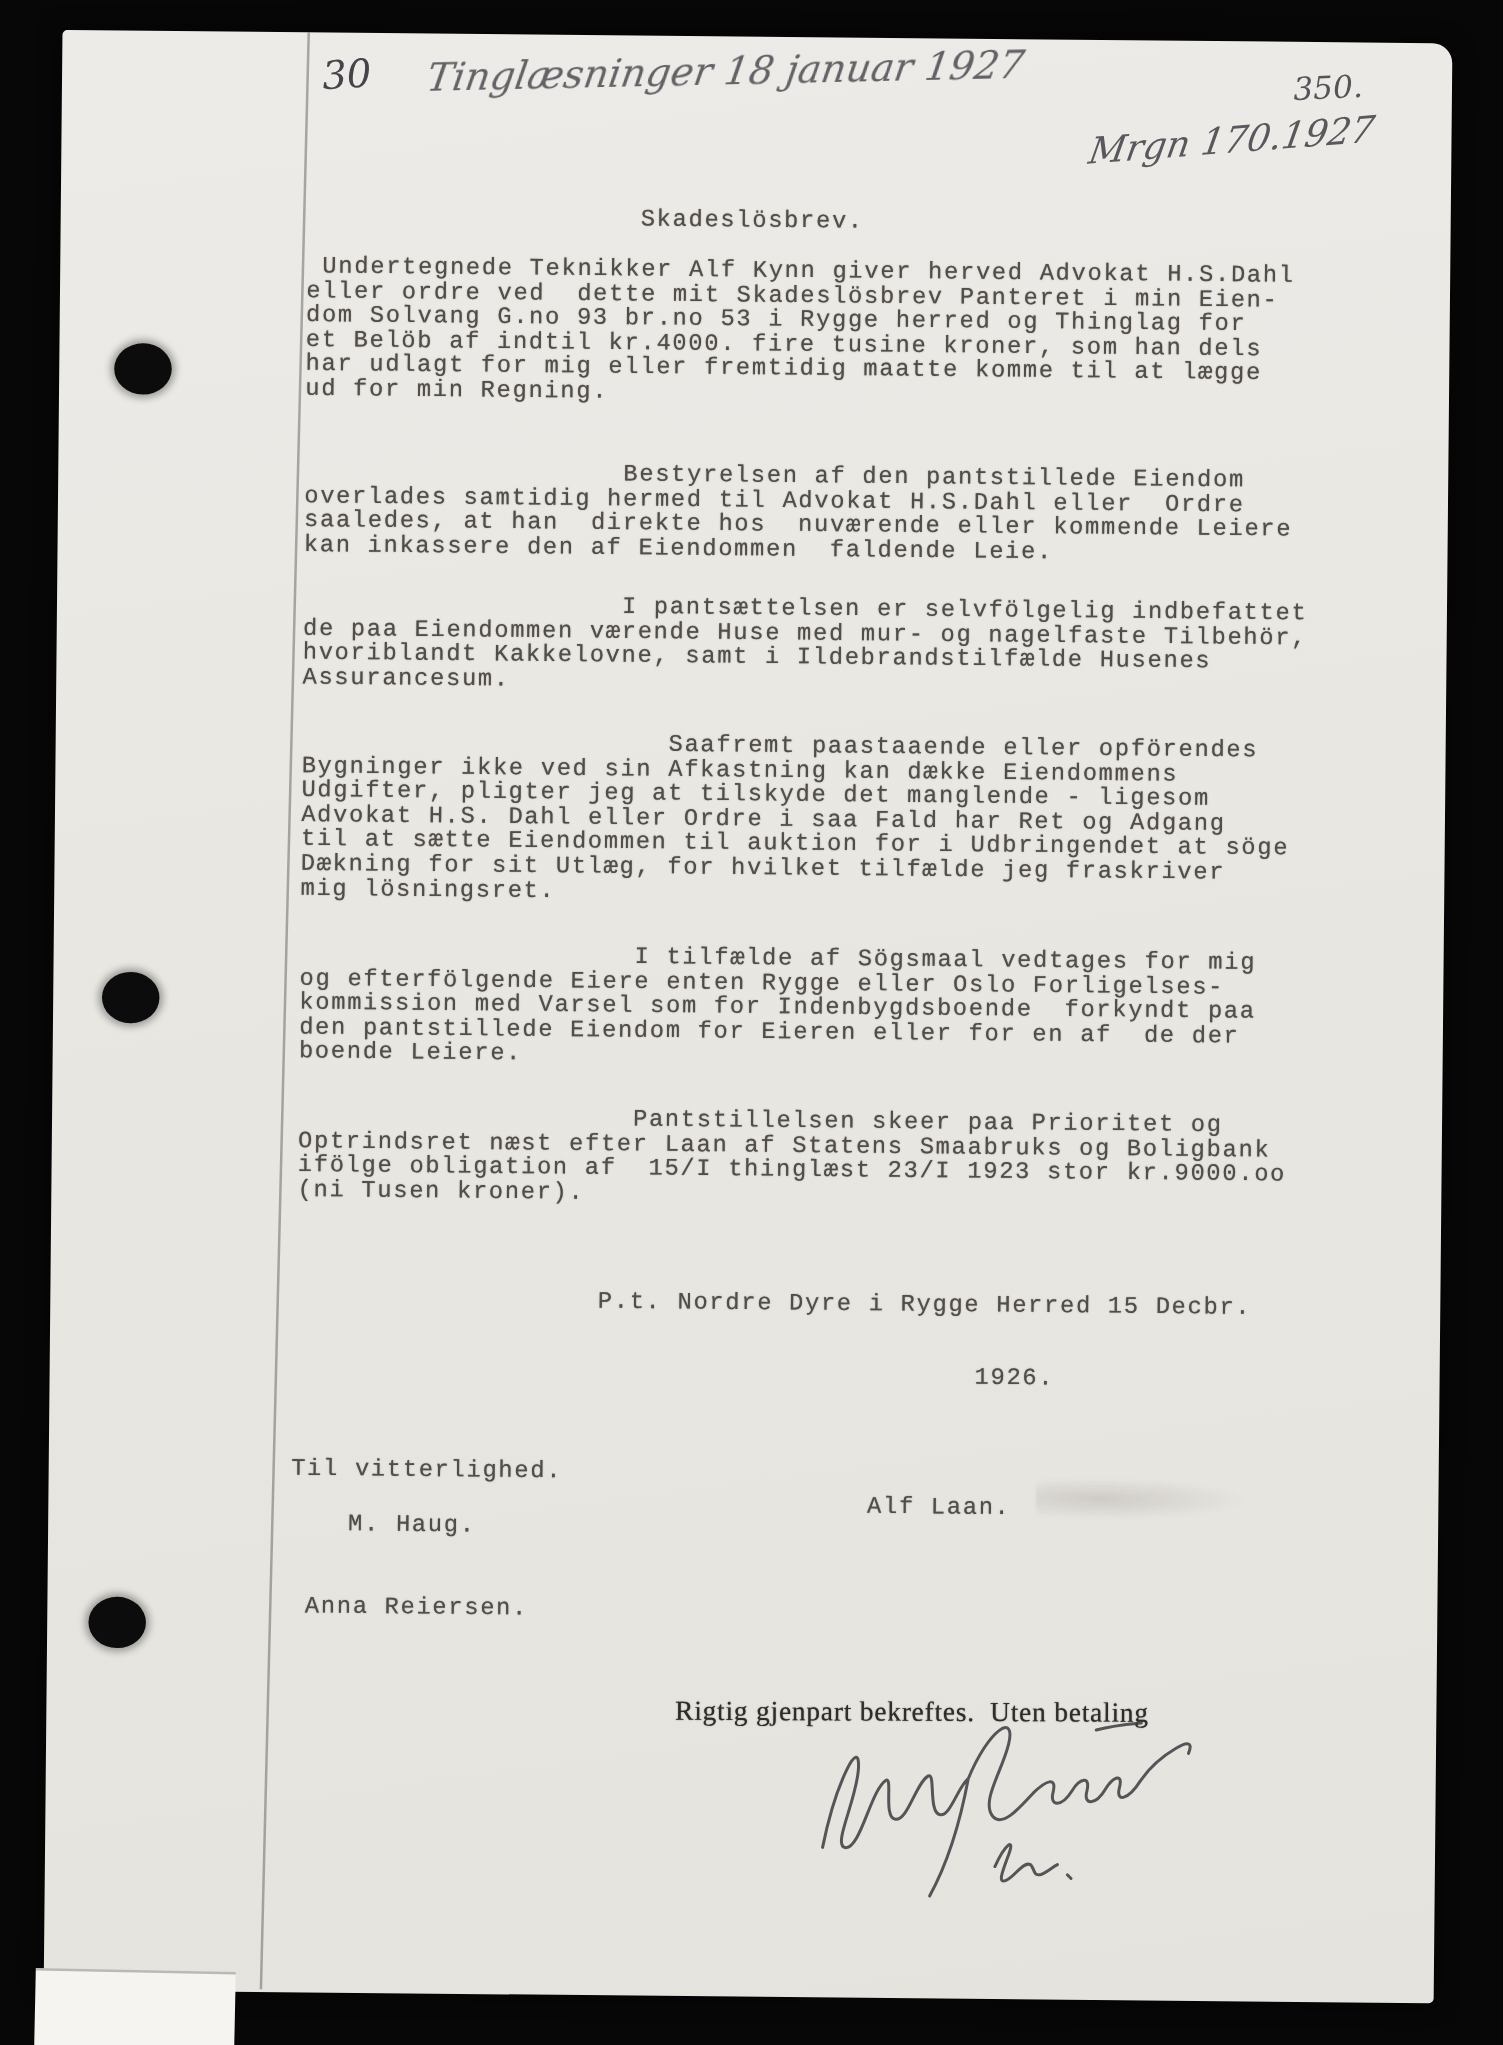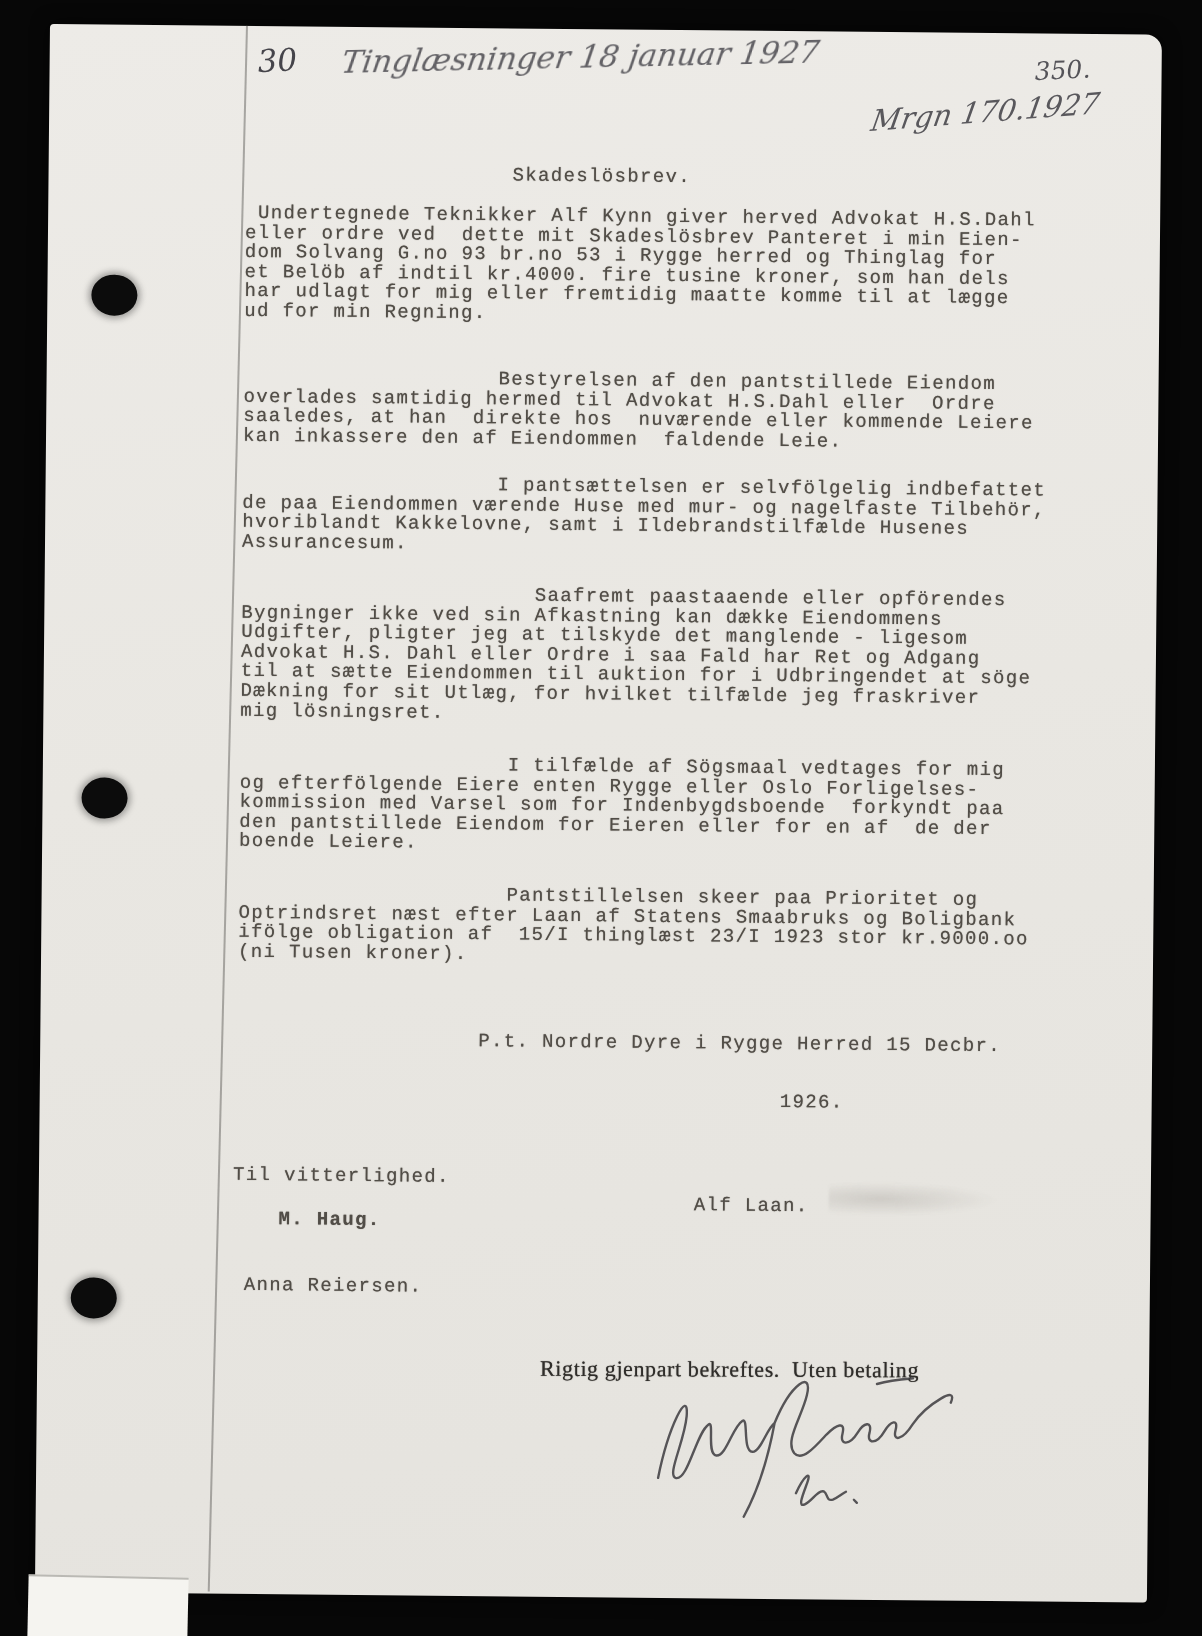--- a/index.html
+++ b/index.html
@@ -36,21 +36,21 @@
   .p1{top:178px;}
   .p2{top:342px;}
   .p3{top:448px;}
   .p4{top:558px;}
   .p5{top:728px;}
   .p6{top:858px;}
   .dateline-1{left:438px;top:1004px;}
   .dateline-2{left:740px;top:1062px;}
   .witness-heading{left:194px;top:1140px;}
   .signature-typed{left:655px;top:1166px;}
-  .witness-1{left:240px;top:1184px;font-weight:bold;}
+  .witness-1{left:240px;top:1184px;}
   .witness-2{left:206px;top:1250px;}
 
   .smudge{position:absolute;left:790px;top:1150px;width:170px;height:34px;
         background:radial-gradient(ellipse at 30% 50%,rgba(120,115,108,0.22),rgba(120,115,108,0) 70%);
         filter:blur(1px);}
 
   
   .stamp{position:absolute;left:503px;top:1326px;color:#2f2d2a;
         font-family:"Liberation Serif","DejaVu Serif",serif;font-size:22px;white-space:pre;
         letter-spacing:0.6px;text-shadow:0 0 1px rgba(45,42,38,0.8);transform:rotate(-0.3deg);}

